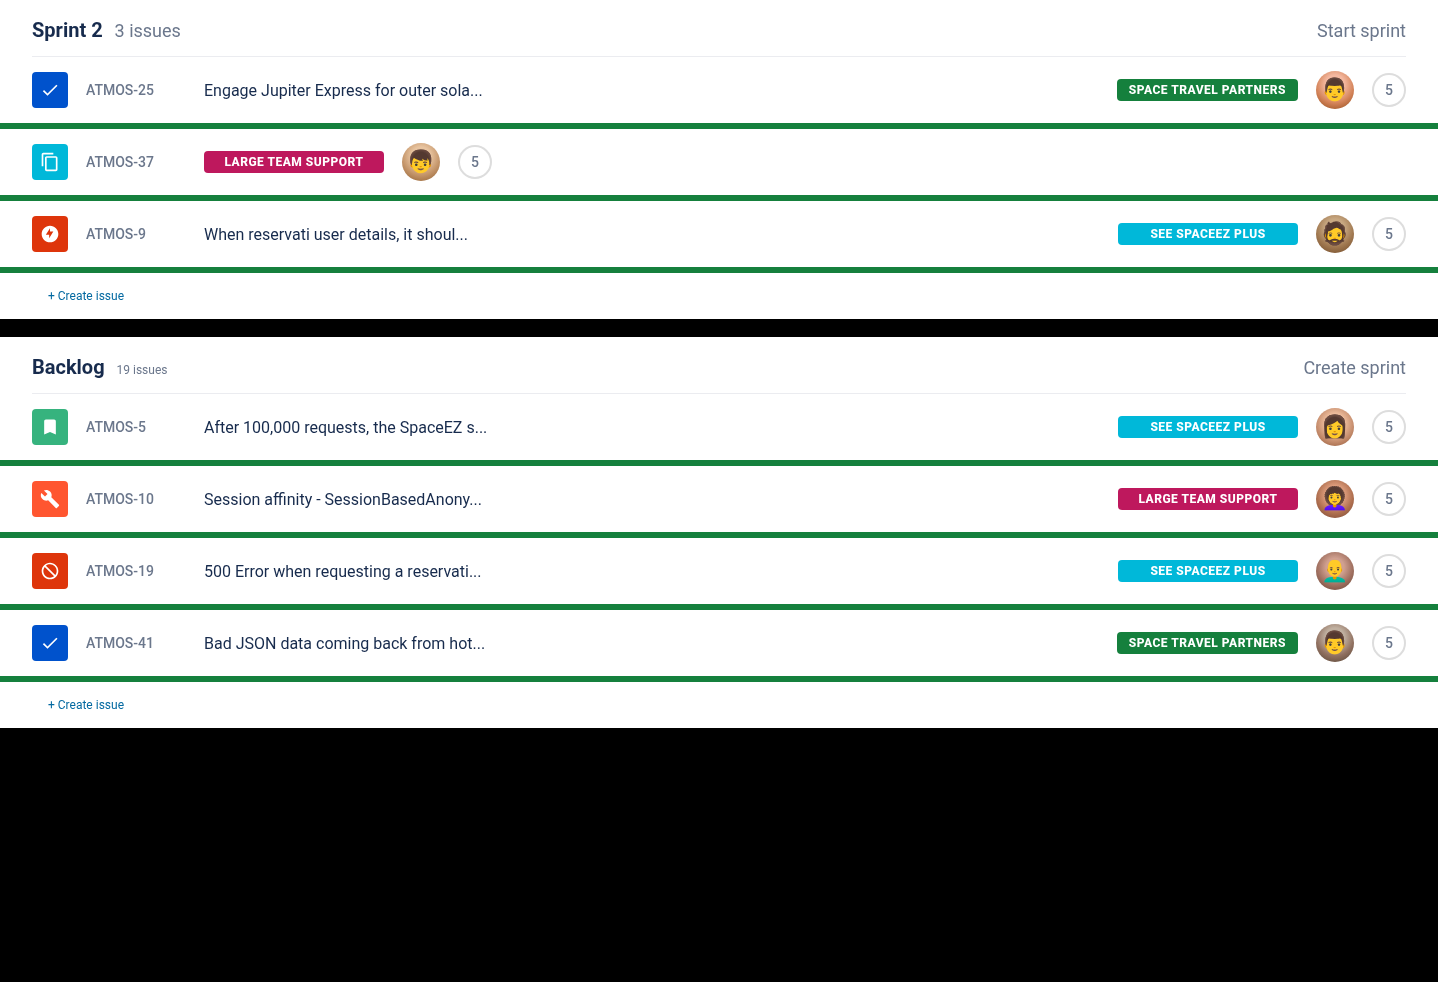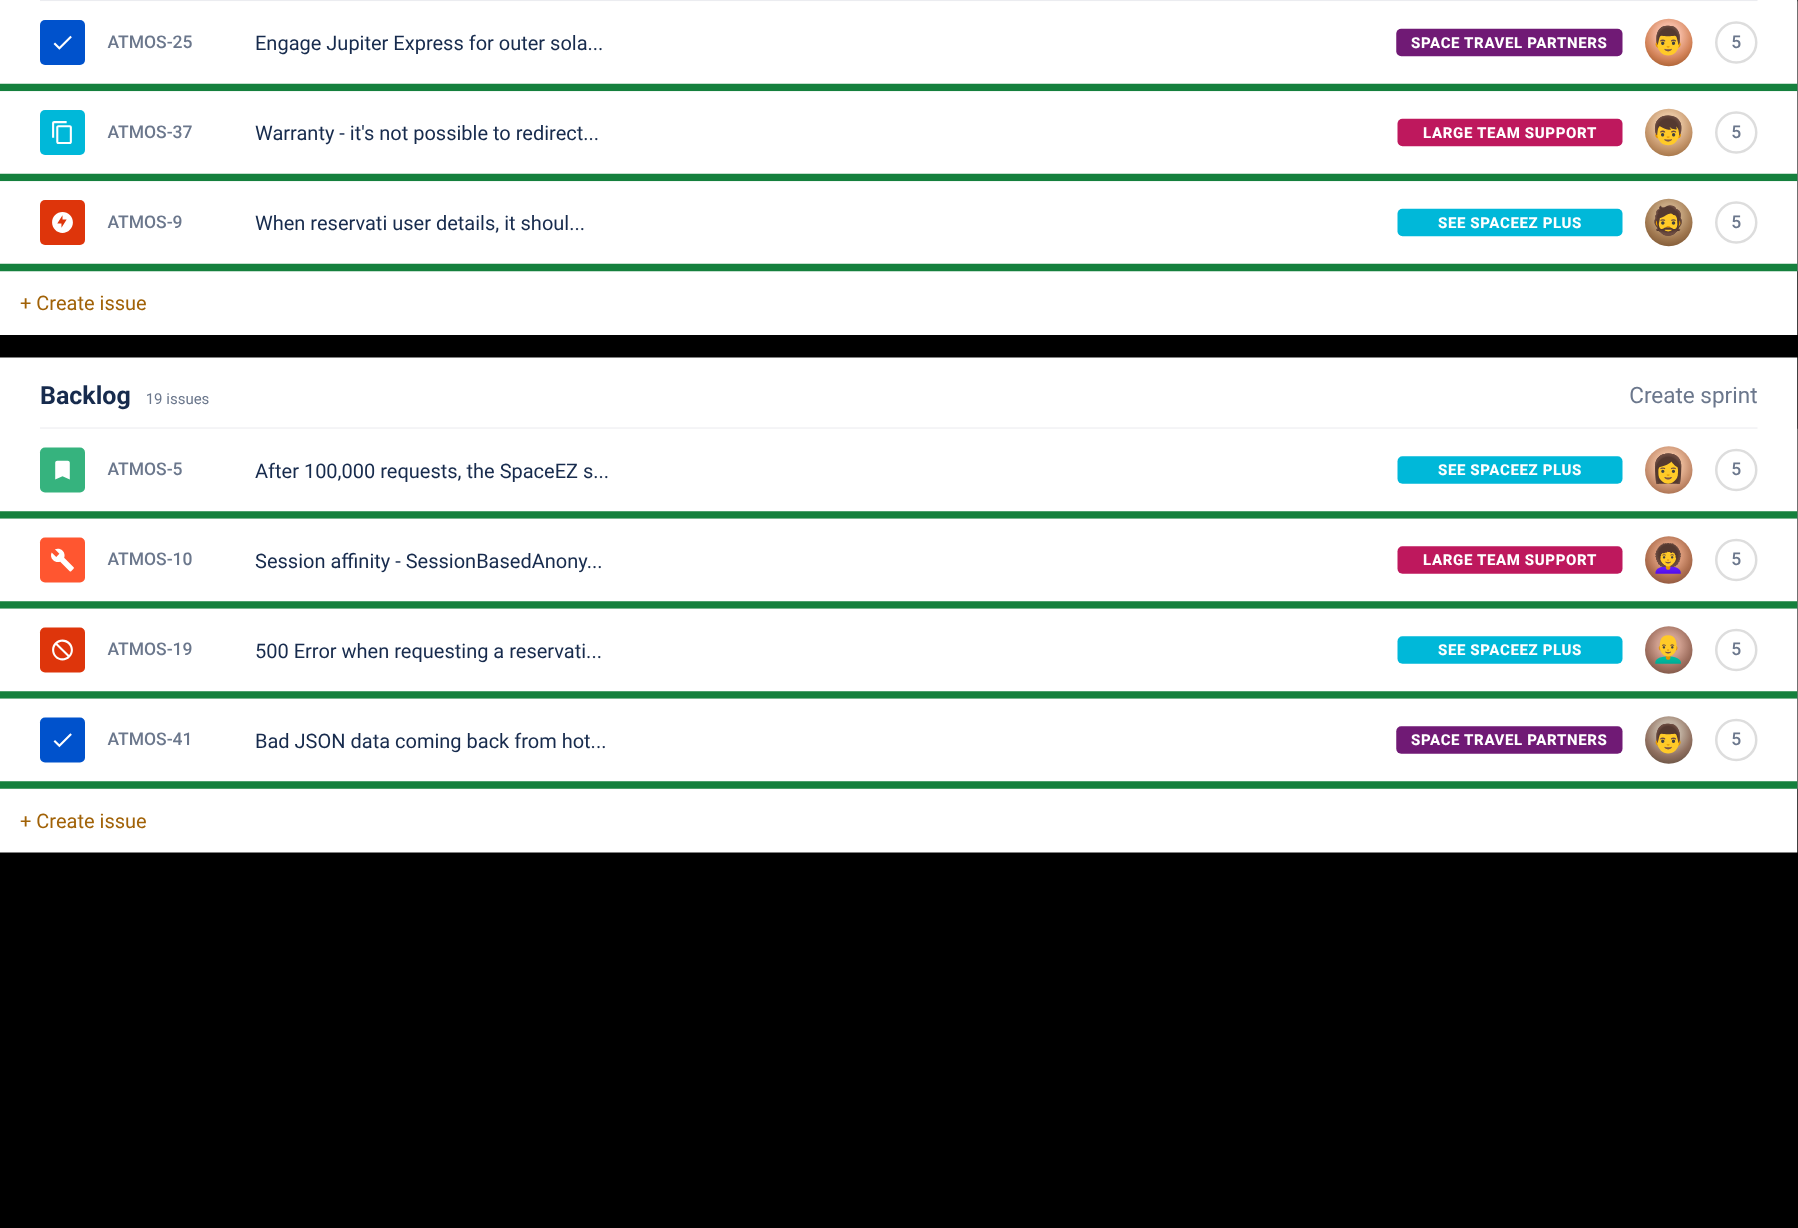--- a/index.html
+++ b/index.html
@@ -80,21 +80,21 @@
     .tag {
       padding: 4px 12px;
       border-radius: 4px;
       font-size: 12px;
       font-weight: 800;
       letter-spacing: 0.5px;
       flex-shrink: 0;
       min-width: 180px;
       text-align: center;
     }
-    .tag-yellow { background: #701a75; color: #fff; }
+    .tag-yellow { background: #15803d; color: #fff; }
     .tag-purple { background: #be185d; color: #fff; }
     .tag-cyan { background: #00b8d9; color: #fff; }
     .avatar {
       width: 38px;
       height: 38px;
       border-radius: 50%;
       overflow: hidden;
       flex-shrink: 0;
       background: #ddd;
       display: flex;
@@ -109,23 +109,23 @@
       border: 2px solid #ddd;
       display: flex;
       align-items: center;
       justify-content: center;
       font-size: 14px;
       color: #6b778c;
       font-weight: 500;
       flex-shrink: 0;
     }
     .create-issue {
-      padding: 16px 16px;
-      font-size: 16px;
-      color: #a16207;
+      padding: 16px 48px;
+      font-size: 12px;
+      color: #0369a1;
       cursor: pointer;
       display: inline-block;
     }
     .black-bar {
       height: 18px;
       background: #000;
     }
     
     .avatar-1 { background: radial-gradient(circle at 50% 35%, #f4b8a0 30%, #d4845a 60%, #8b4513 100%); }
     .avatar-2 { background: radial-gradient(circle at 50% 35%, #e8c4a0 30%, #c4956a 60%, #8b5a2b 100%); }
@@ -138,20 +138,27 @@
     
     .face {
       font-size: 22px;
       line-height: 1;
     }
   </style>
 </head>
 <body>
 
 <div class="section">
+  <div class="section-header">
+    <div>
+      <span class="section-title">Sprint 2</span>
+      <span class="section-title" style="font-weight:400;color:#6b778c;font-size:18px;margin-left:8px;">3 issues</span>
+    </div>
+    <div class="section-action">Start sprint</div>
+  </div>
   <div class="divider"></div>
 
   
   <div class="issue-row">
     <div class="issue-icon icon-blue">
       <svg viewBox="0 0 24 24">
           <path d="M9 16.17L4.83 12l-1.42 1.41L9 19 21 7l-1.41-1.41z"></path>
         </svg>
     </div>
     <div class="issue-id">ATMOS-25</div>
@@ -164,21 +171,20 @@
   </div>
 
   
   <div class="issue-row">
     <div class="issue-icon icon-teal">
       <svg viewBox="0 0 24 24">
           <path d="M16 1H4c-1.1 0-2 .9-2 2v14h2V3h12V1zm3 4H8c-1.1 0-2 .9-2 2v14c0 1.1.9 2 2 2h11c1.1 0 2-.9 2-2V7c0-1.1-.9-2-2-2zm0 16H8V7h11v14z"></path>
         </svg>
     </div>
     <div class="issue-id">ATMOS-37</div>
-    <div class="issue-title">Warranty - it's not possible to redirect...</div>
     <span class="tag tag-purple">LARGE TEAM SUPPORT</span>
     <div class="avatar avatar-2">
         <span class="face">👦</span>
       </div>
     <div class="story-points">5</div>
   </div>
 
   
   <div class="issue-row">
     <div class="issue-icon icon-red">

